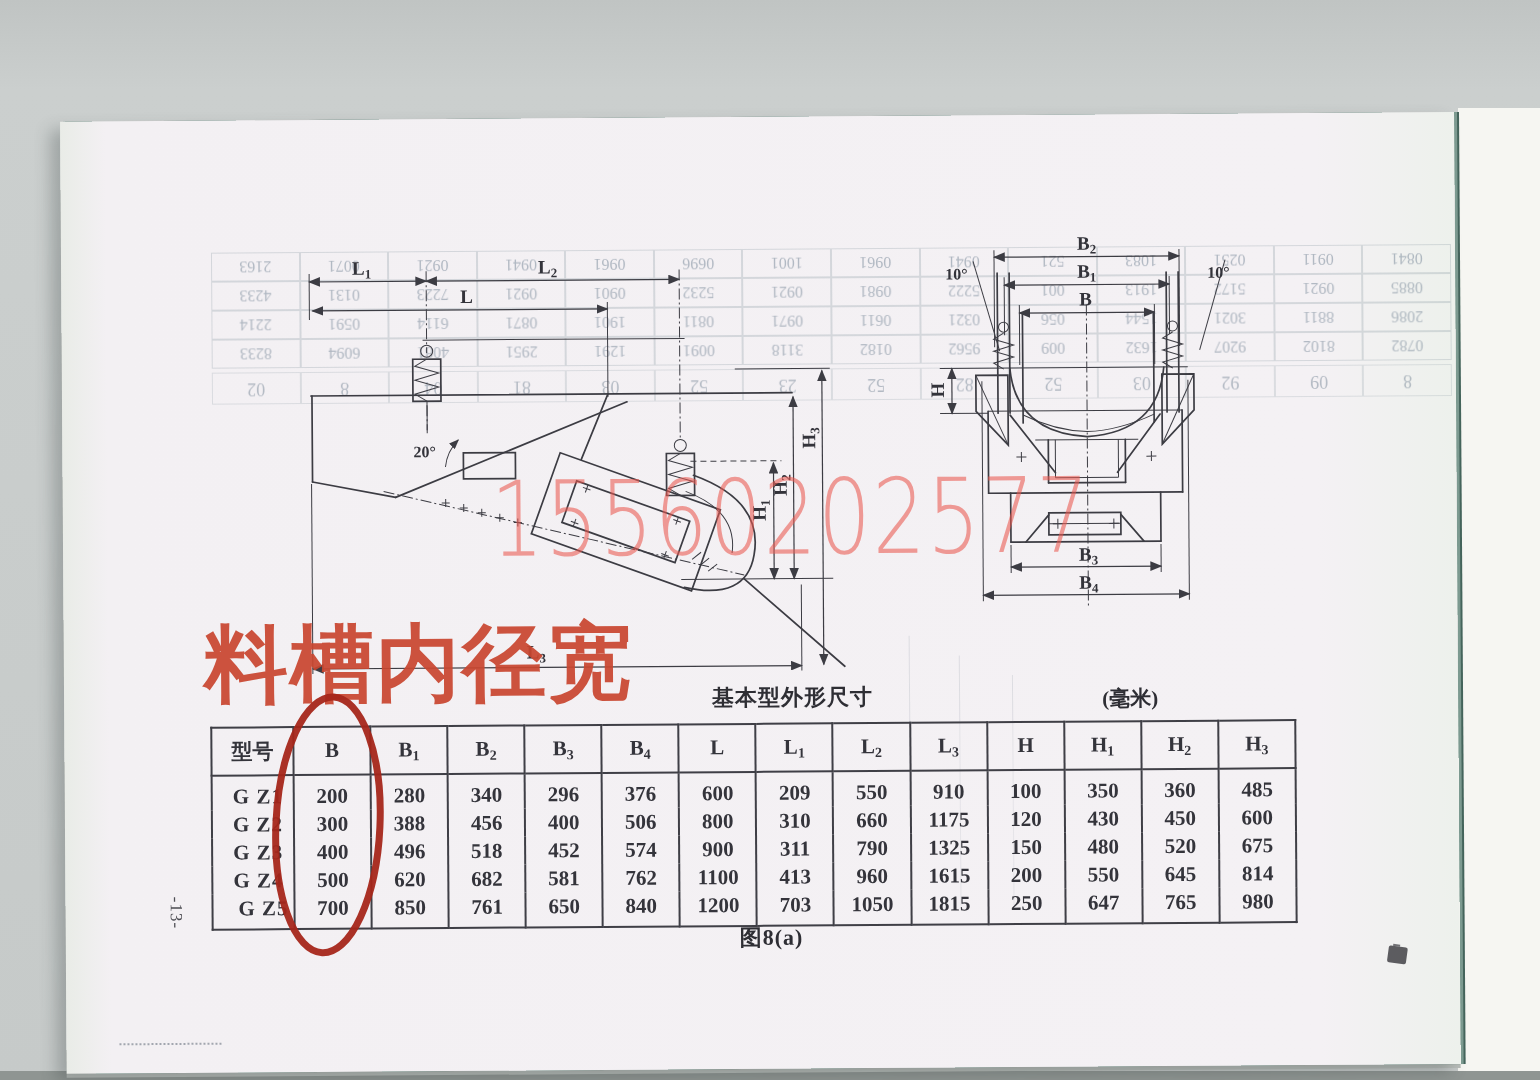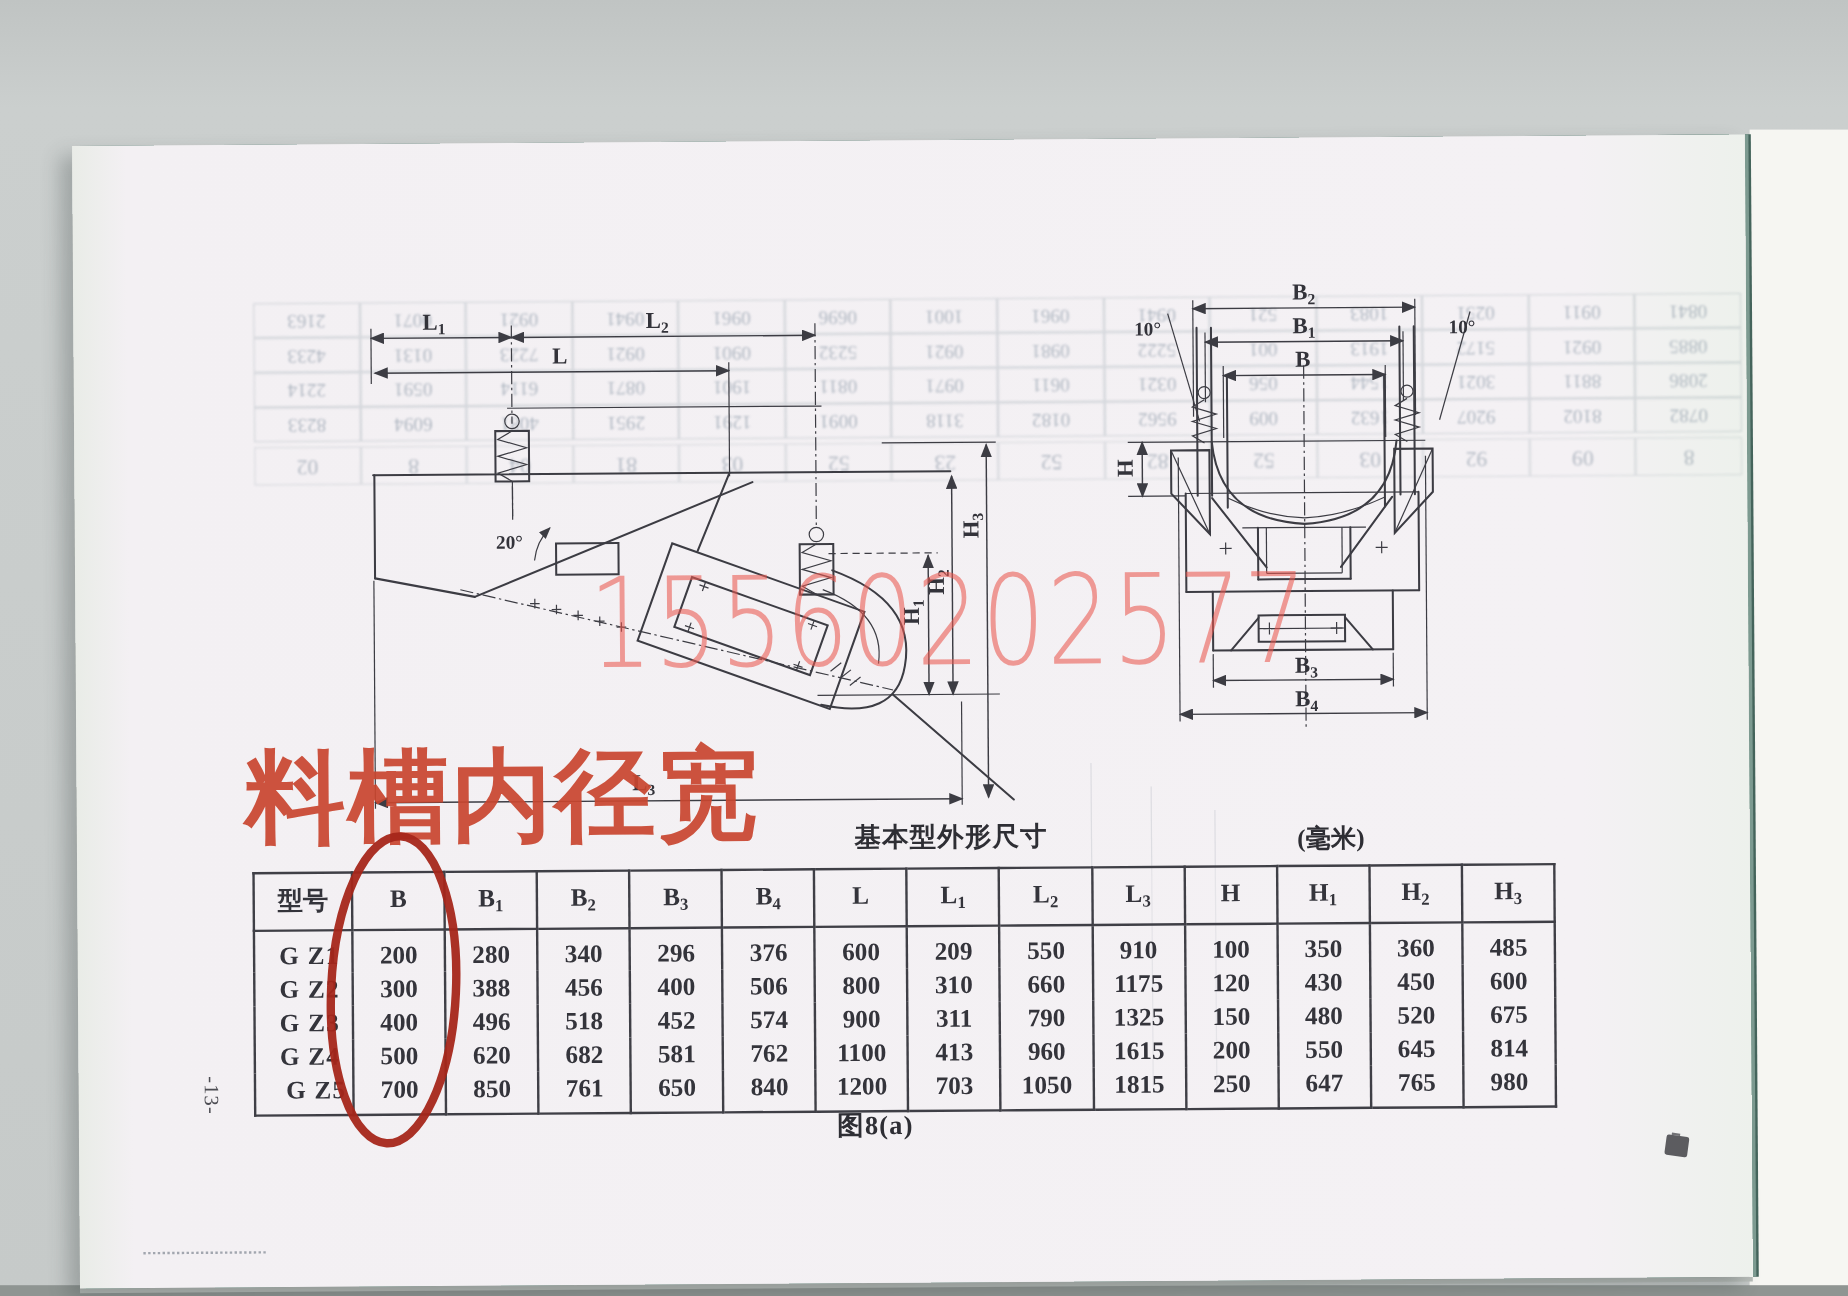--- a/index.html
+++ b/index.html
@@ -25,31 +25,31 @@
   .dim{stroke:#3c3c43;stroke-width:1.2;fill:none;}
   .cl{stroke:#3c3c43;stroke-width:1;fill:none;stroke-dasharray:11 3 2 3;}
   .dash{stroke:#3c3c43;stroke-width:1;fill:none;stroke-dasharray:6 4;}
   .dlab{font:bold 19px "Liberation Serif",serif;fill:#33333a;}
   .alab{font:bold 16px "Liberation Serif",serif;fill:#33333a;}
   .svgsub{font-size:13px;}
   
   .watermark{position:absolute;left:428px;top:344px;font:200 104px/1.1 "DejaVu Sans","Liberation Sans",sans-serif;color:rgba(235,88,80,.58);letter-spacing:2px;transform:scaleX(.80);transform-origin:left top;white-space:nowrap;z-index:30;}
   .red-note{position:absolute;left:140px;top:502px;font:bold 84px/1 "DejaVu Sans",sans-serif;color:rgba(200,70,47,.93);letter-spacing:2px;z-index:20;white-space:nowrap;}
   .tbl-title{position:absolute;left:648px;top:568px;font:bold 22px/1.2 "Liberation Serif",serif;color:#2e2e34;letter-spacing:1px;}
-  .tbl-unit{position:absolute;left:1017px;top:572px;font:bold 21px/1.2 "Liberation Serif",serif;color:#2e2e34;}
+  .tbl-unit{position:absolute;left:1038px;top:572px;font:bold 21px/1.2 "Liberation Serif",serif;color:#2e2e34;}
   .spec{position:absolute;left:146px;top:606px;width:1086px;border-collapse:collapse;table-layout:fixed;background:rgba(244,241,244,.35);}
   .spec th,.spec td{border-left:2px solid #3f3f46;border-right:2px solid #3f3f46;text-align:center;font:bold 21px "Liberation Serif",serif;color:#34343b;padding:0;}
   .spec thead th{height:46px;border-bottom:2px solid #3f3f46;border-top:2.5px solid #3f3f46;}
   .spec tbody td{height:28px;}
   .spec tbody tr:first-child td{padding-top:6px;}
   .spec tbody tr:last-child td{border-bottom:2.5px solid #3f3f46;padding-bottom:6px;text-align:center;}
   .spec .model-col{text-align:left;padding-left:20px;letter-spacing:1px;}
   .spec thead th .sub{font-size:14px;vertical-align:-4px;}
   .ellipse-ov{position:absolute;left:190px;top:560px;z-index:40;overflow:visible;}
-  .fig-caption{position:absolute;left:632px;top:808px;font:bold 22px/1.2 "Liberation Serif",serif;color:#2e2e34;letter-spacing:1px;}
+  .fig-caption{position:absolute;left:674px;top:808px;font:bold 22px/1.2 "Liberation Serif",serif;color:#2e2e34;letter-spacing:1px;}
   .page-number{position:absolute;left:94px;top:782px;font:17px "Liberation Serif",serif;color:#4c4c52;transform:rotate(90deg);transform-origin:center;letter-spacing:1px;}
   .stamp{position:absolute;left:1322px;top:834px;width:19px;height:17px;background:rgba(58,58,64,.82);border-radius:2px;transform:rotate(8deg);box-shadow:-2px -8px 0 -6px rgba(58,58,64,.7);}
 </style>
 </head>
 <body>
 
 <div class="scene">
   <div class="right-white"></div>
   <div class="bottom-strip"></div>
 

